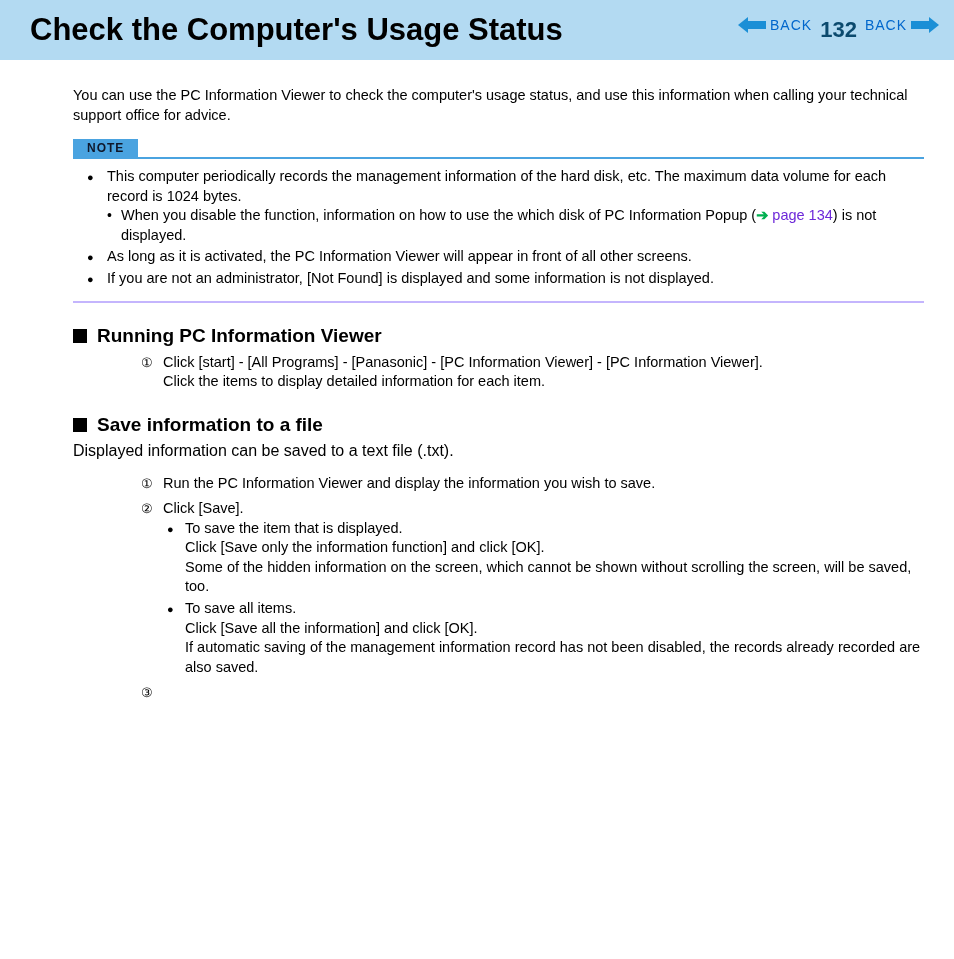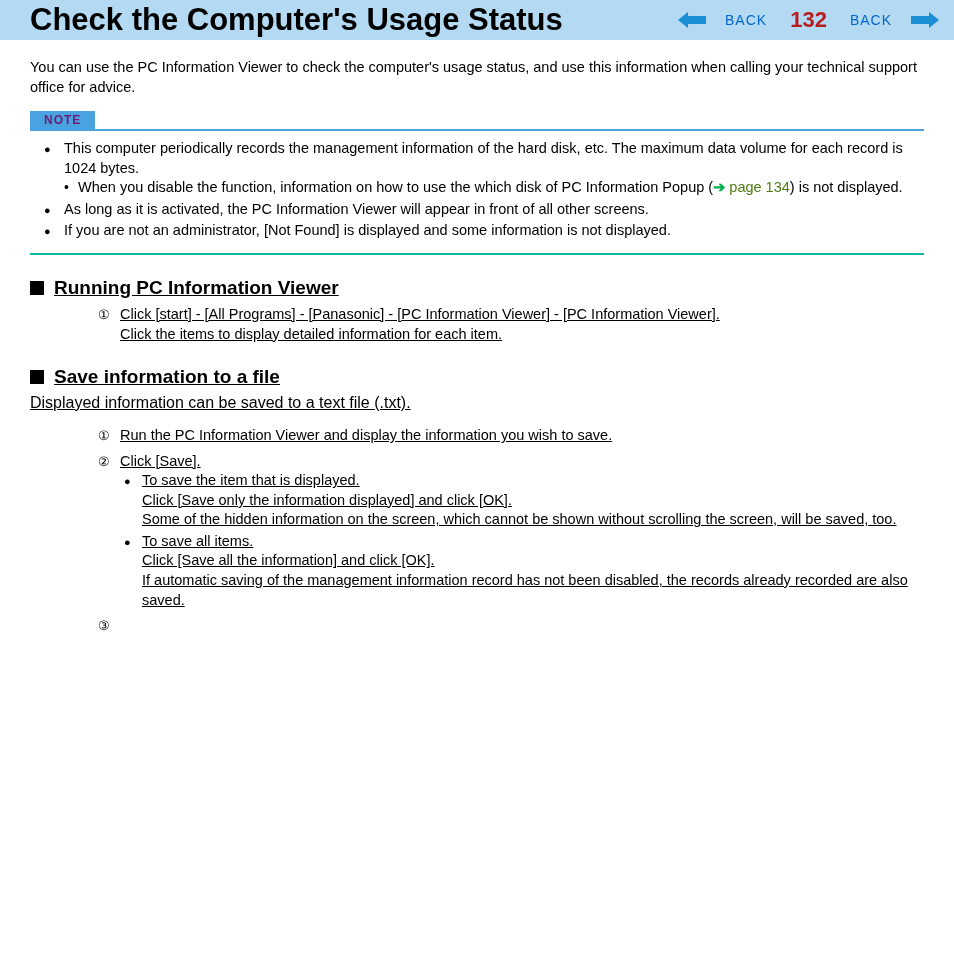--- a/index.html
+++ b/index.html
@@ -8,75 +8,76 @@
       font-size: 14px;
       color: #000;
       background: #fff;
       width: 954px;
     }
     .header {
       background: #b3daf2;
       display: flex;
       align-items: center;
       padding: 5px 15px 5px 30px;
-      height: 40px;
+      height: 60px;
     }
     .title {
       font-size: 31px;
       font-weight: bold;
       color: #000;
       flex: 1;
     }
     .nav-group {
       display: flex;
-      align-items: center;
-      gap: 19px;
+      align-items: flex-start;
+      gap: 4px;
     }
     .nav-arrow-left, .nav-arrow-right {
       display: inline-flex;
       align-items: center;
     }
     .nav-text {
       color: #0066cc;
       font-size: 14px;
       font-weight: normal;
       letter-spacing: 1px;
     }
     .page-num {
-      color: #b91c1c;
+      color: #0c4a6e;
       font-size: 22px;
       font-weight: bold;
       margin: 0 4px;
     }
     .content {
-      padding: 18px 30px 20px 30px;
+      padding: 26px 30px 20px 30px;
+      margin-left: 43px;
     }
     .intro {
       font-size: 14.5px;
       line-height: 1.35;
       margin-bottom: 14px;
     }
     .note-box {
       margin-bottom: 20px;
     }
     .note-label-row {
       border-bottom: 2px solid #4aa3e0;
       display: flex;
     }
     .note-label {
       background: #4aa3e0;
-      color: #701a75;
+      color: #0f172a;
       font-weight: bold;
       font-size: 12px;
       padding: 2px 14px;
       letter-spacing: 1px;
     }
     .note-content {
       padding: 8px 6px 10px 6px;
-      border-bottom: 2px solid #14b8a6;
+      border-bottom: 2px solid #c4b5fd;
       font-size: 14.5px;
       line-height: 1.35;
     }
     .bullet-list {
       list-style: none;
       padding-left: 28px;
     }
     .bullet-list > li {
       position: relative;
       margin-bottom: 2px;
@@ -93,29 +94,28 @@
       position: relative;
     }
     .sub-bullet::before {
       content: "•";
       position: absolute;
       left: 0;
       font-size: 14px;
       top: 0;
     }
     .link-green {
-      color: #4d7c0f;
+      color: #6d28d9;
     }
     .arrow-green {
       color: #00b050;
       font-weight: bold;
     }
     .section {
       margin-top: 22px;
-      text-decoration: underline;
     }
     .section-title {
       font-size: 19px;
       font-weight: bold;
       display: flex;
       align-items: center;
       gap: 10px;
       margin-bottom: 6px;
     }
     .square {
@@ -227,21 +227,21 @@
       <li>
         <span class="circ-num">①</span>
         <span>Run the PC Information Viewer and display the information you wish to save.</span>
       </li>
       <li>
         <span class="circ-num">②</span>
         <span>Click [Save].</span>
         <ul class="inner-bullets">
           <li>
             <div>To save the item that is displayed.</div>
-            <div>Click [Save only the information displayed] and click [OK].</div>
+            <div>Click [Save only the information function] and click [OK].</div>
             <div>Some of the hidden information on the screen, which cannot be shown without scrolling the screen, will be saved, too.</div>
           </li>
           <li>
             <div>To save all items.</div>
             <div>Click [Save all the information] and click [OK].</div>
             <div>If automatic saving of the management information record has not been disabled, the records already recorded are also saved.</div>
           </li>
         </ul>
       </li>
       <li>

